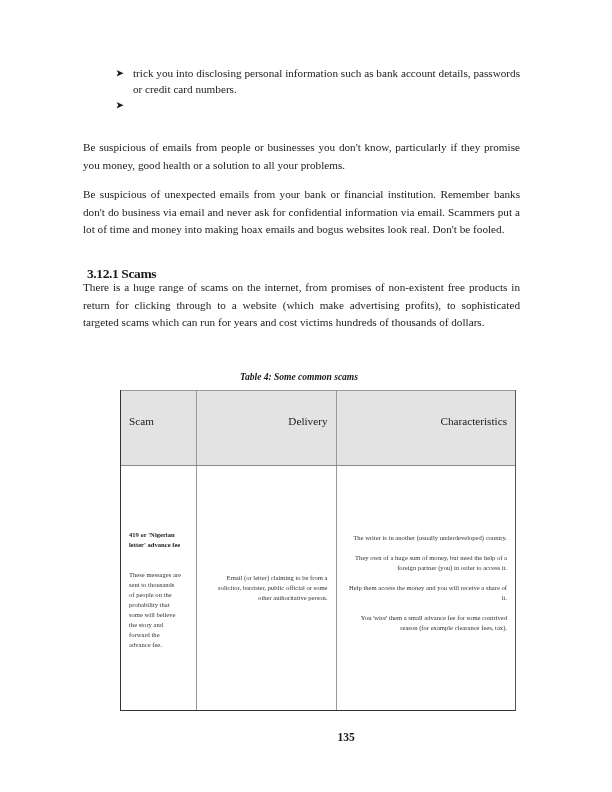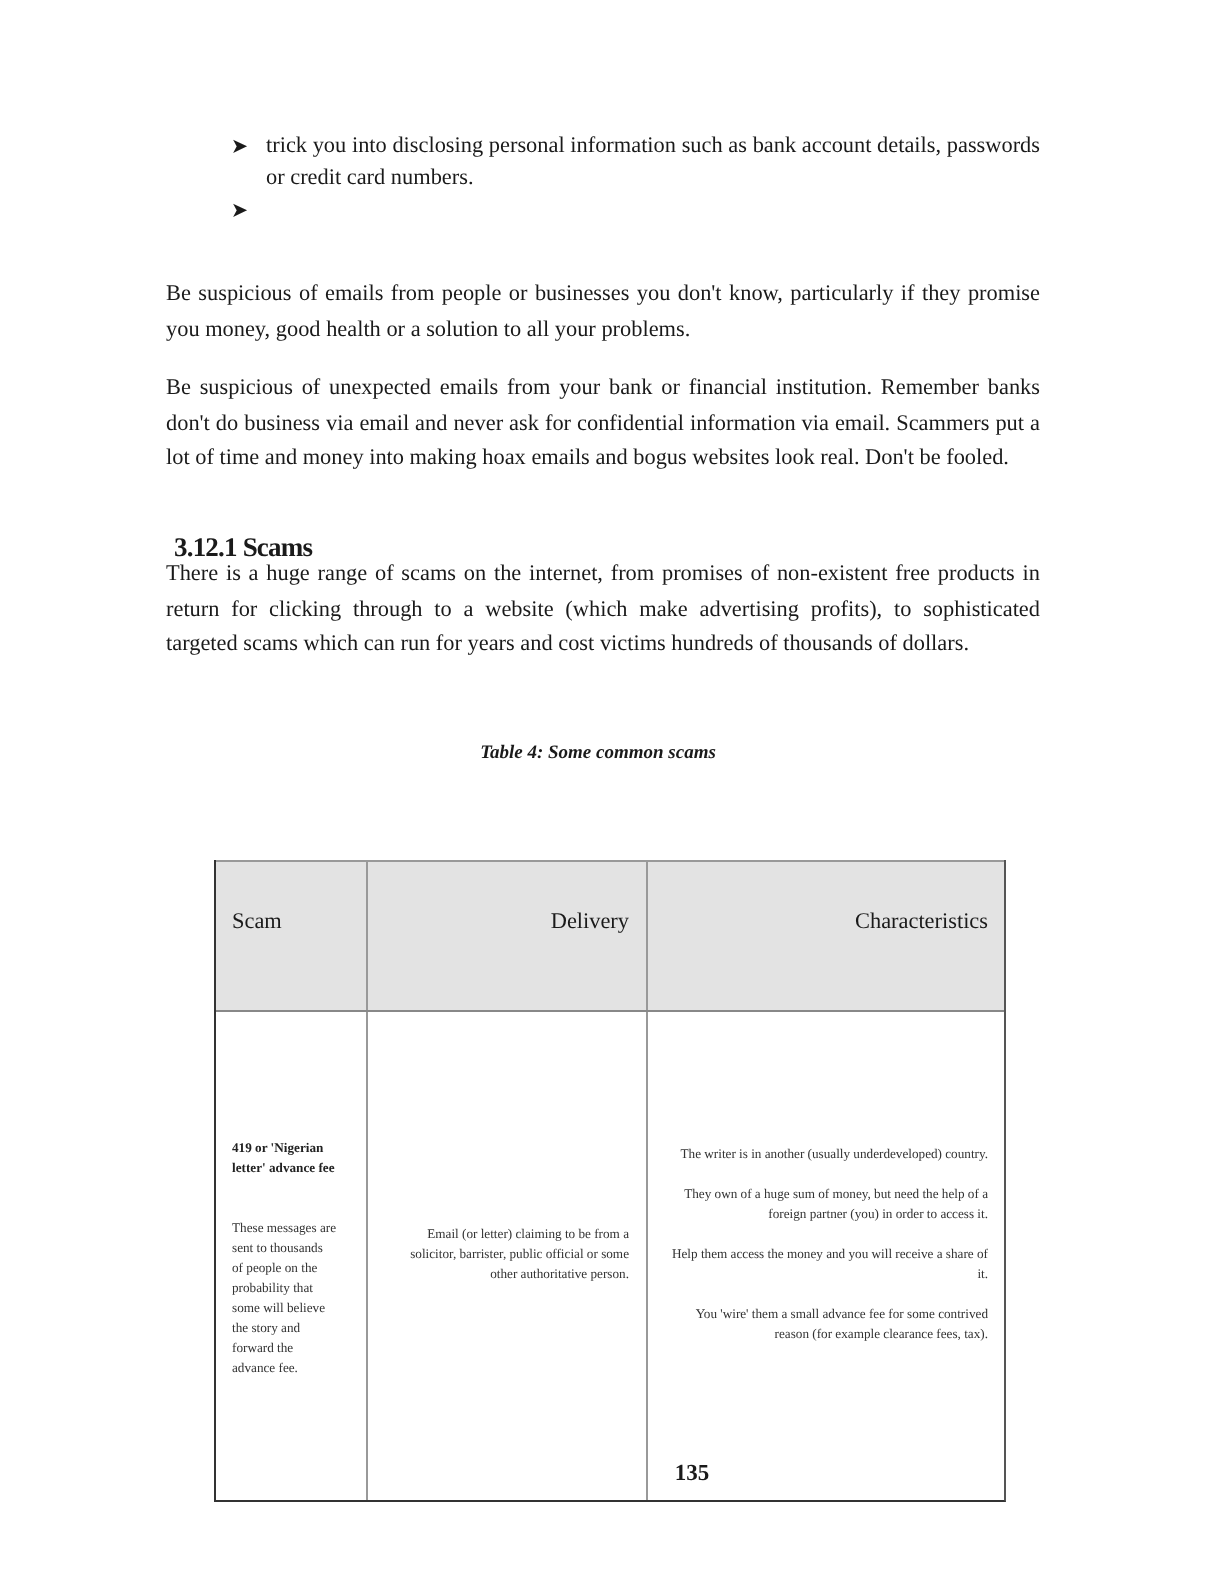--- a/index.html
+++ b/index.html
@@ -15,22 +15,22 @@
   .para { position: absolute; left: 83px; width: 437px; margin: 0; font-size: 11.2px; line-height: 17.6px; text-align: justify; }
   .p1 { top: 139px; }
   .p2 { top: 186px; }
   .p3 { top: 279px; }
 
   .heading { position: absolute; left: 83px; top: 262px; margin: 4px; font-size: 13.5px; font-weight: bold; letter-spacing: -0.4px; }
 
   .caption { position: absolute; left: 13px; width: 564px; top: 368px; text-align: center; margin: 4px;
              font-size: 9.5px; font-weight: bold; font-style: italic; }
 
-  .table-wrap { position: absolute; left: 107px; top: 390px; width: 396px; height: 321px;
-                border-left: 1.4px solid #333; border-right: 1.4px solid #555; border-bottom: 1.6px solid #333; box-sizing: border-box; margin-top: 40px; }
+  .table-wrap { position: absolute; left: 120px; top: 390px; width: 396px; height: 321px;
+                border-left: 1.4px solid #333; border-right: 1.4px solid #555; border-bottom: 1.6px solid #333; box-sizing: border-box; }
   table { border-collapse: collapse; width: 100%; height: 100%; table-layout: fixed; }
   th { background: #e3e3e3; height: 60px; font-weight: normal; text-align: left; vertical-align: middle;
        font-size: 11.2px; padding: 0 8px 14px 8px; border-top: 1px solid #999; border-bottom: 1.5px solid #888; }
   th + th, td + td { border-left: 1.2px solid #999; text-align: right; }
   td { vertical-align: middle; padding: 0 8px; font-size: 6.6px; line-height: 10px; color: #333; }
   col.c1 { width: 75px; } col.c2 { width: 140px; } col.c3 { width: auto; }
   .scam-name { font-weight: bold; color: #222; margin: 0 0 20px 0; padding-top: 3px; }
   .scam-desc { margin: 0; padding-right: 6px; }
   .char p { margin: 0 0 10px 0; }
 

